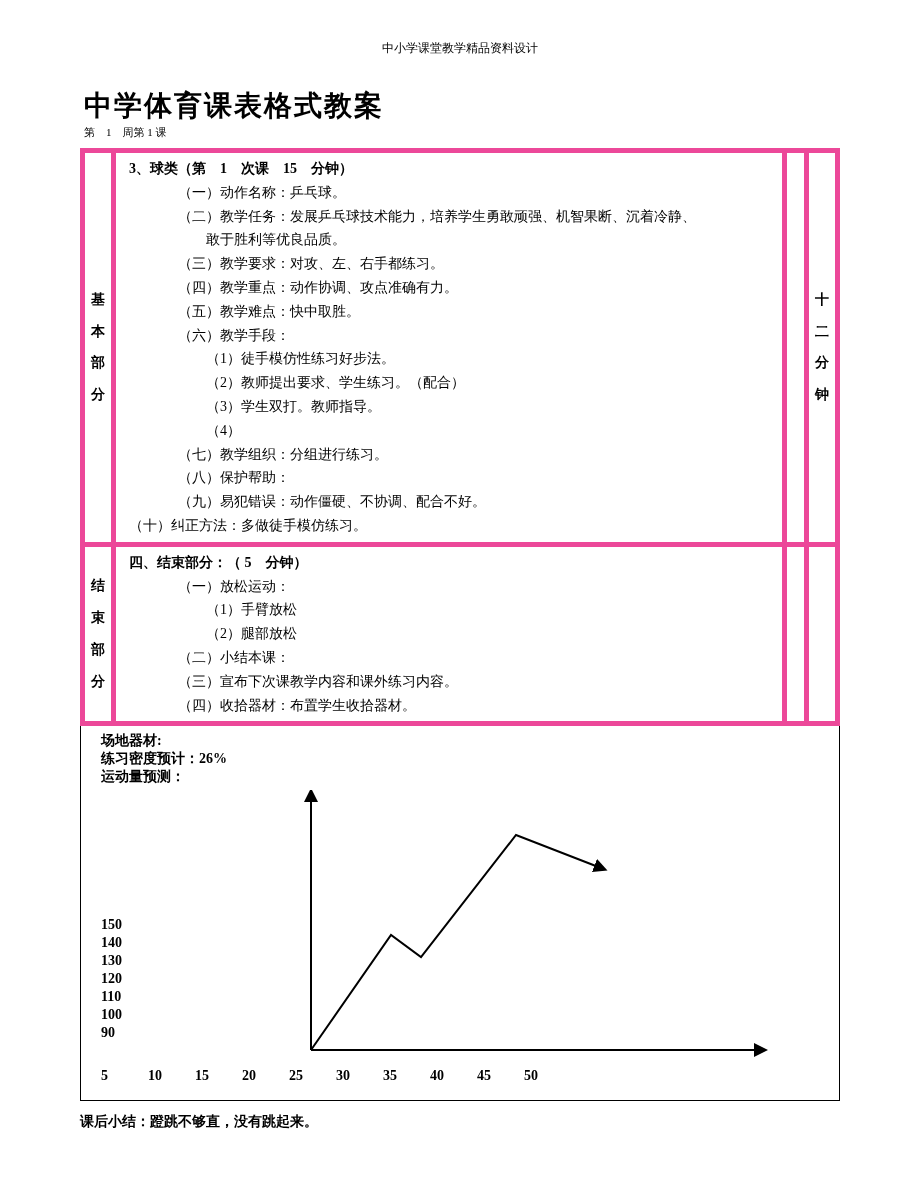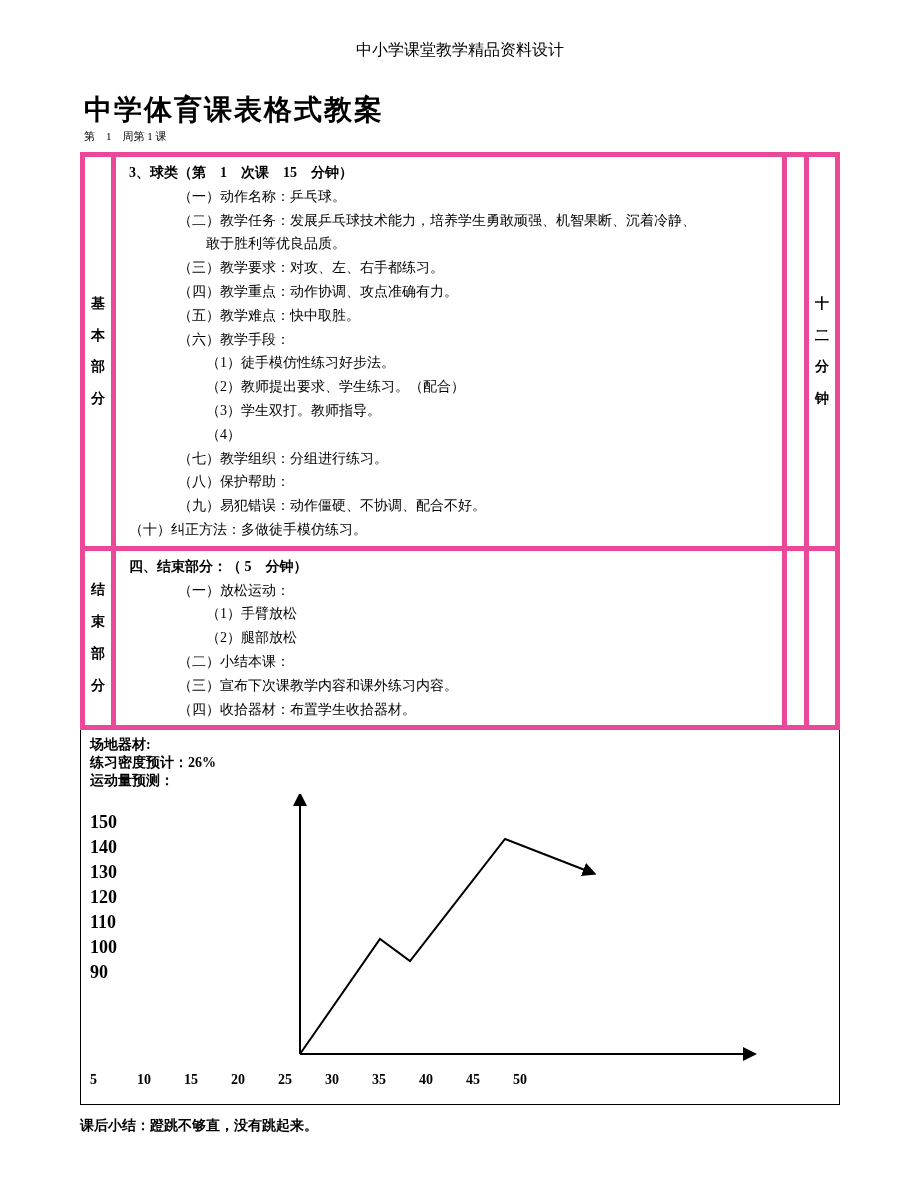--- a/index.html
+++ b/index.html
@@ -7,21 +7,21 @@
       font-family: "SimSun", "宋体", serif;
       font-size: 14px;
       background: #fff;
       width: 920px;
       margin: 0 auto;
       padding: 40px 80px;
       color: #000;
     }
     .header-small {
       text-align: center;
-      font-size: 16px;
+      font-size: 12px;
       margin-bottom: 30px;
     }
     .title-row {
       display: flex;
       align-items: baseline;
       justify-content: center;
       margin-bottom: 8px;
       flex-direction: column;
     }
     .main-title {
@@ -52,33 +52,32 @@
     }
     .vlabel span { display: block; margin: 8px 0; }
     .narrow { width: 22px; }
     .content-col { padding: 4px 10px; }
     .indent1 { padding-left: 4em; }
     .indent2 { padding-left: 6em; }
     .indent0 { padding-left: 0.5em; }
     .bottom-block {
       border: 1px solid #000;
       border-top: none;
-      padding: 6px 9px 10px;
+      padding: 6px 20px 10px;
     }
     .bold { font-weight: bold; }
     .chart-wrap { position: relative; height: 300px; margin-top: 4px; }
     .y-labels {
       position: absolute;
       left: 0; top: 18px;
       display: flex; flex-direction: column;
-      justify-content: flex-start;
+      justify-content: flex-end;
       height: 235px;
       font-weight: bold;
-      font-size: 18px;
-      gap: 7px;
+      font-size: 14px;
     }
     .y-labels div { height: 18px; }
     .x-labels {
       position: absolute;
       left: 0; bottom: 6px;
       width: 560px;
       display: flex;
       font-weight: bold;
       font-size: 14px;
     }

